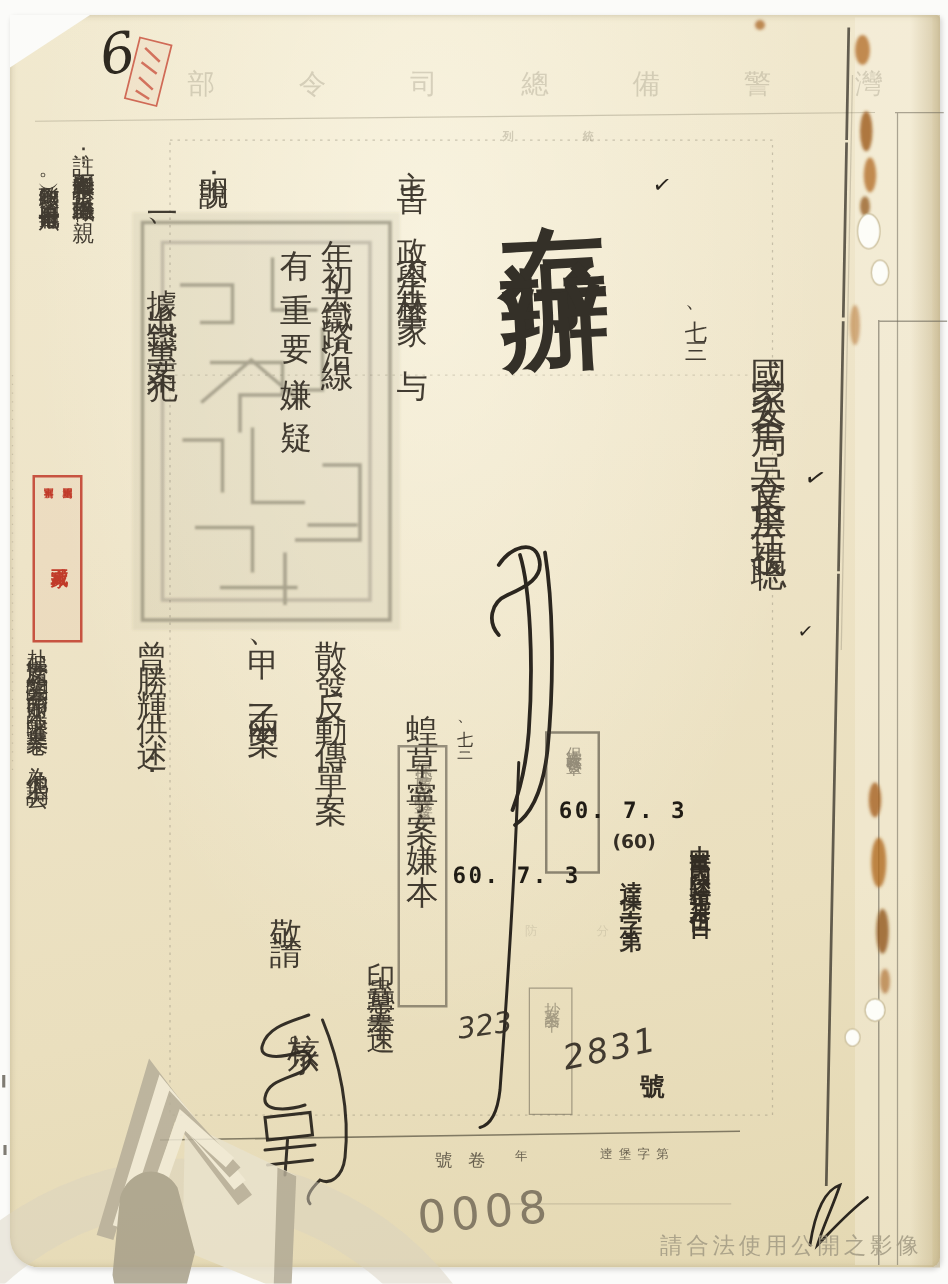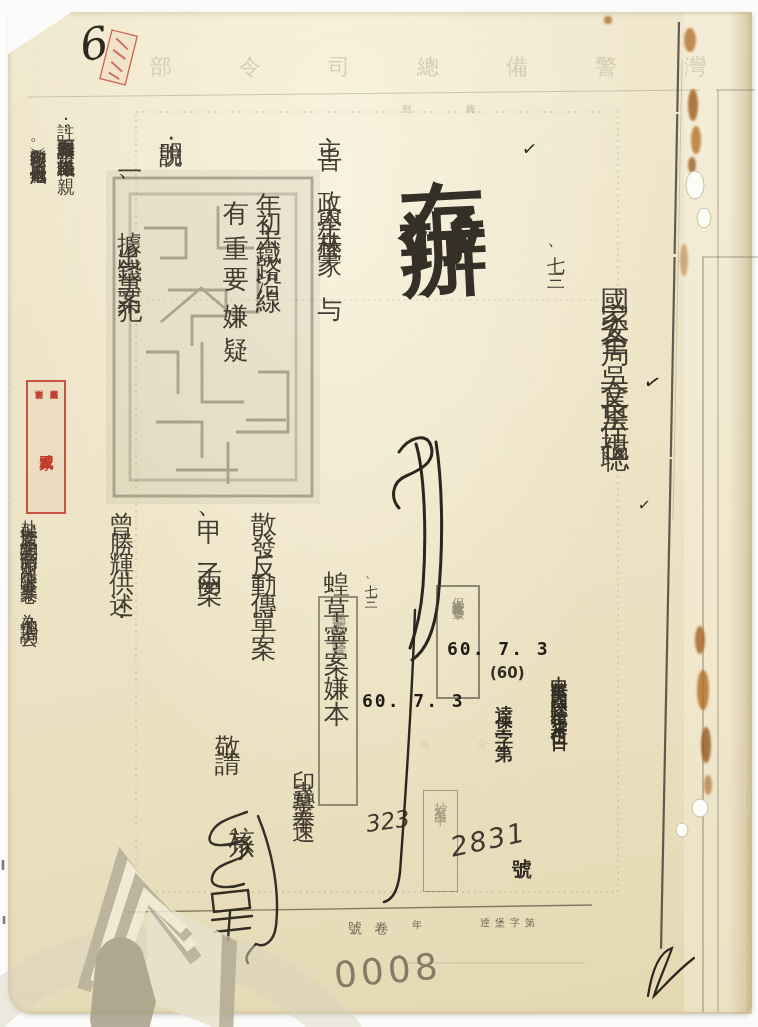--- a/index.html
+++ b/index.html
@@ -188,13 +188,14 @@
   <div class="txt" style="left:348px;top:920px;font-size:14px;opacity:.7;letter-spacing:4px;">號 卷</div>
   <div class="txt" style="left:412px;top:918px;font-size:10px;opacity:.7;">年</div>
   <div class="txt" style="left:480px;top:916px;font-size:10px;opacity:.7;letter-spacing:5px;">逹堡字第</div>
 
   <div class="txt" style="left:334px;top:950px;font-size:36px;color:#857b66;transform:rotate(-5deg);letter-spacing:4px;">0008</div>
 
   <div class="check" style="left:522px;top:138px;font-size:18px;transform:rotate(8deg);">✓</div>
   <div class="check" style="left:644px;top:370px;font-size:20px;transform:rotate(16deg);">✓</div>
   <div class="check" style="left:638px;top:496px;font-size:15px;transform:rotate(6deg);">✓</div>
 
+  <div class="txt" style="left:528px;top:984px;font-size:18px;color:#a29a83;letter-spacing:3px;opacity:.85;z-index:5;">請合法使用公開之影像</div>
 </div>
 
 </body></html>

